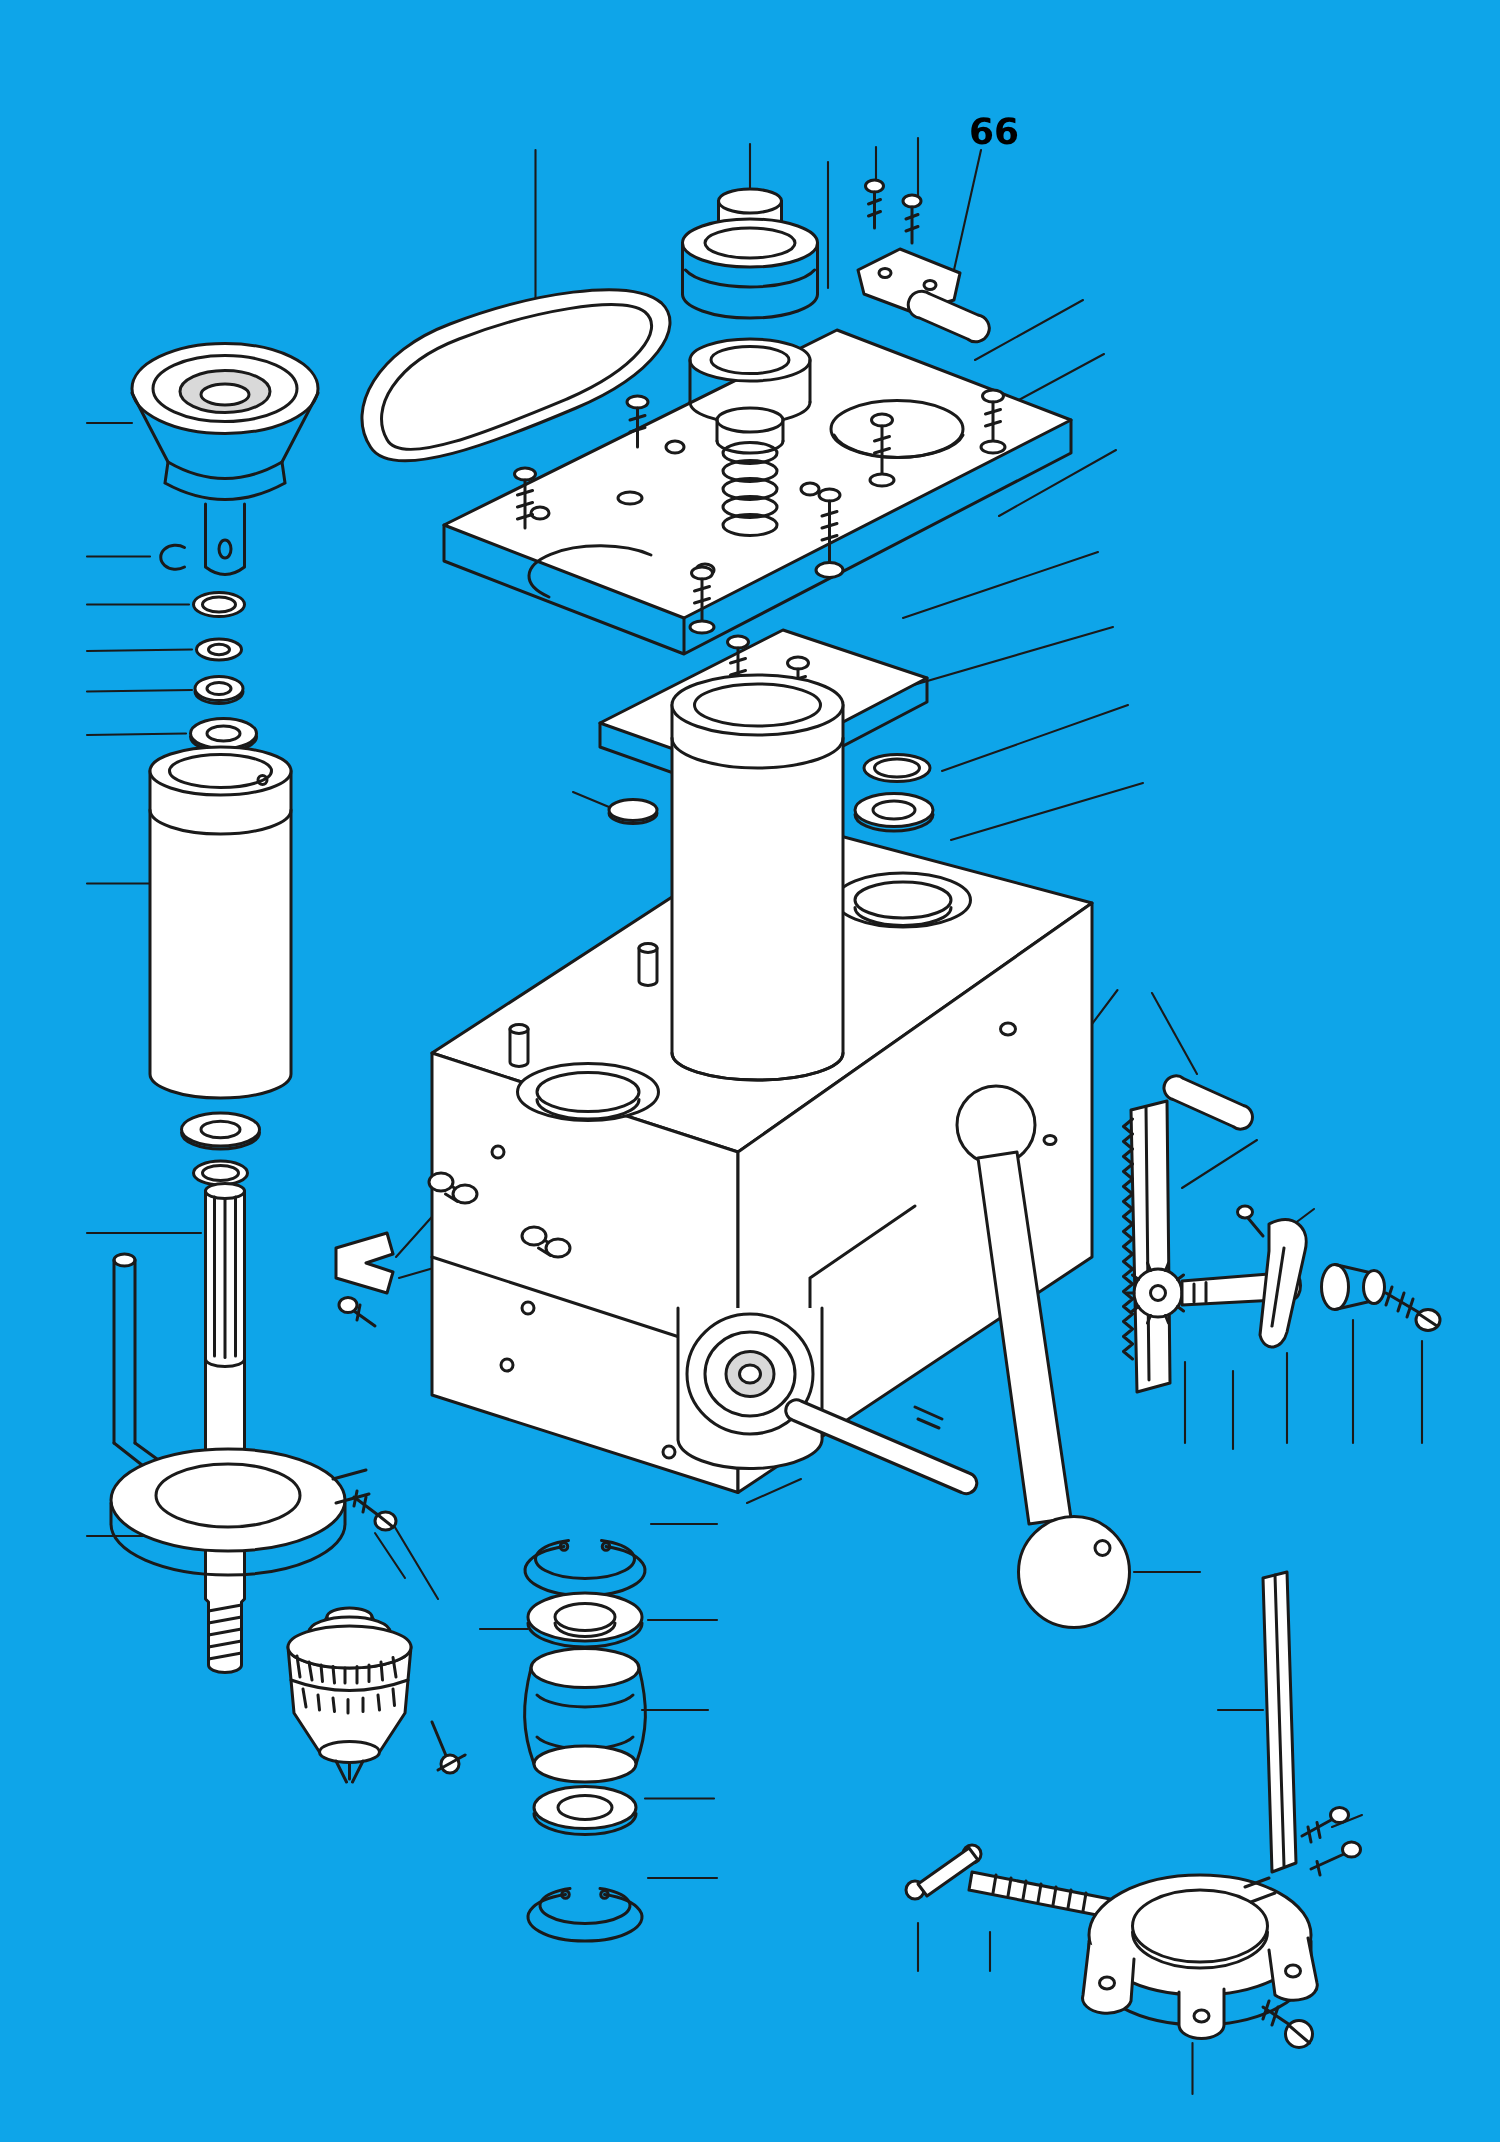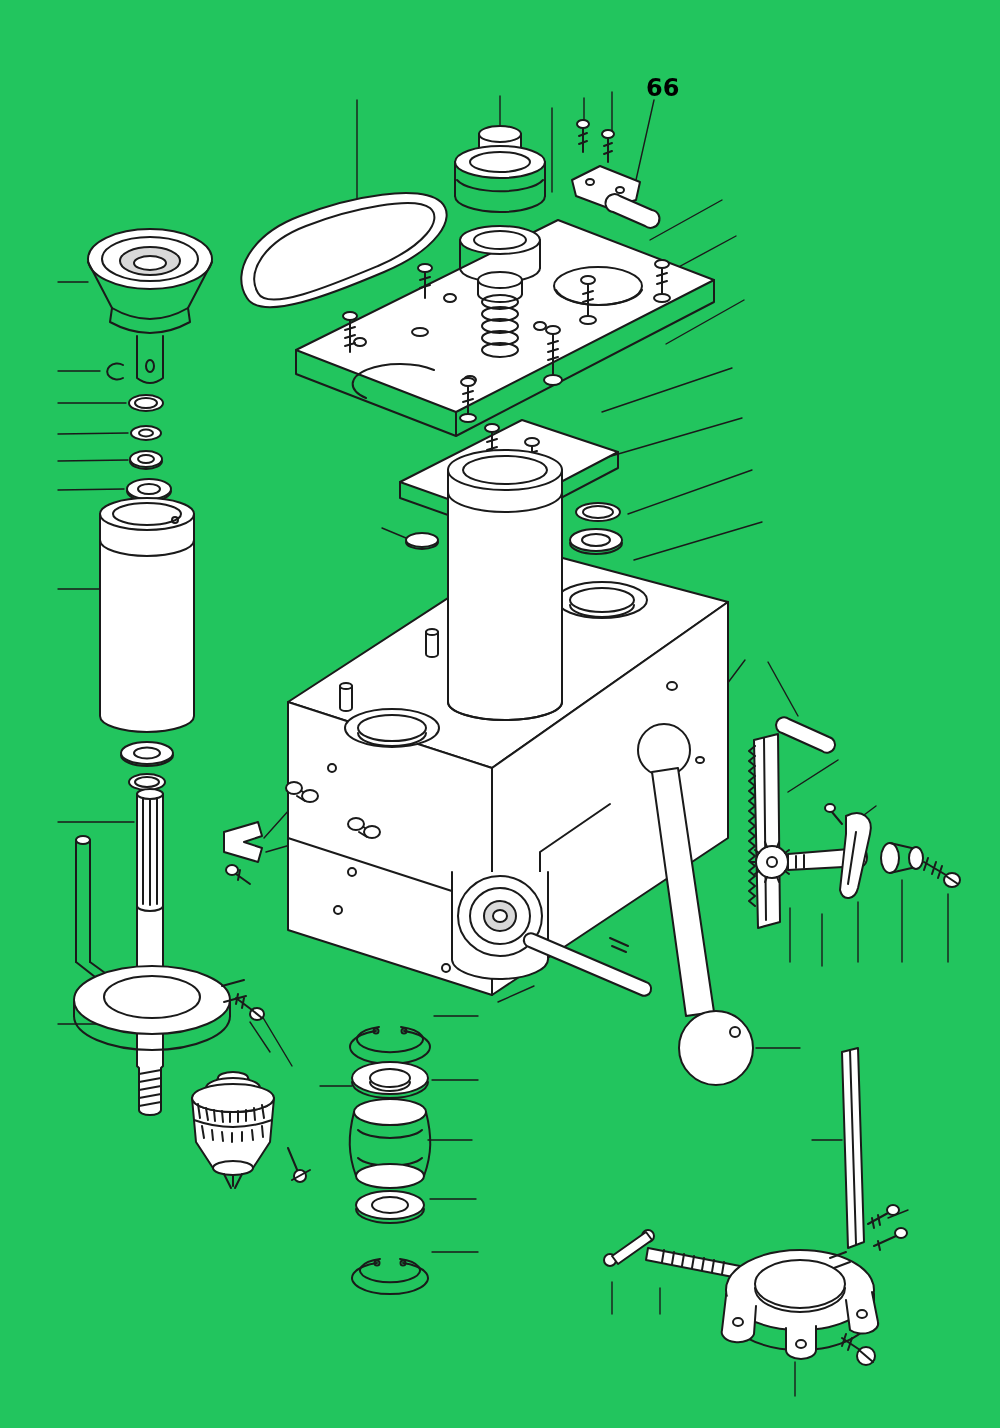--- a/index.html
+++ b/index.html
@@ -1,17 +1,17 @@
 <!DOCTYPE html>
 <html><head>
 <meta charset="utf-8">
 <style>
   html,body{margin:0;padding:0;background:#ffffff;}
   body{width:1000px;height:1428px;overflow:hidden;font-family:"DejaVu Sans",sans-serif;}
-  .stage{position:relative;width:1000px;height:1428px;background:#22c55e;}
+  .stage{position:relative;width:1000px;height:1428px;background:#0ea5e9;}
   svg{display:block;}
   svg *{fill:none;stroke:#1a1a1a;stroke-width:2;stroke-linecap:round;stroke-linejoin:round;}
   svg .f{fill:#ffffff;}
   svg .g{fill:#d9d9d9;}
   svg .ld *{stroke-width:1.4;}
   svg text{fill:#000;stroke:none;font:bold 24px "DejaVu Sans",sans-serif;}
   svg .mark{stroke:none;}
 </style>
 </head>
 <body>

